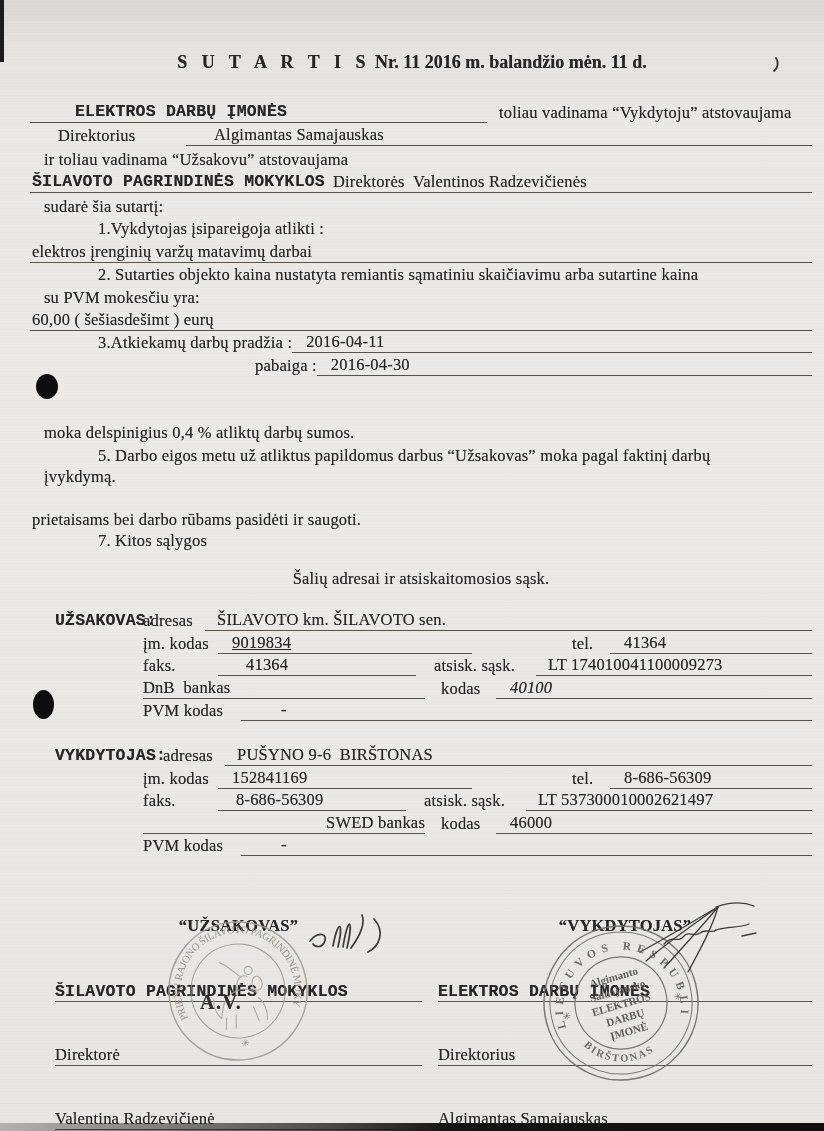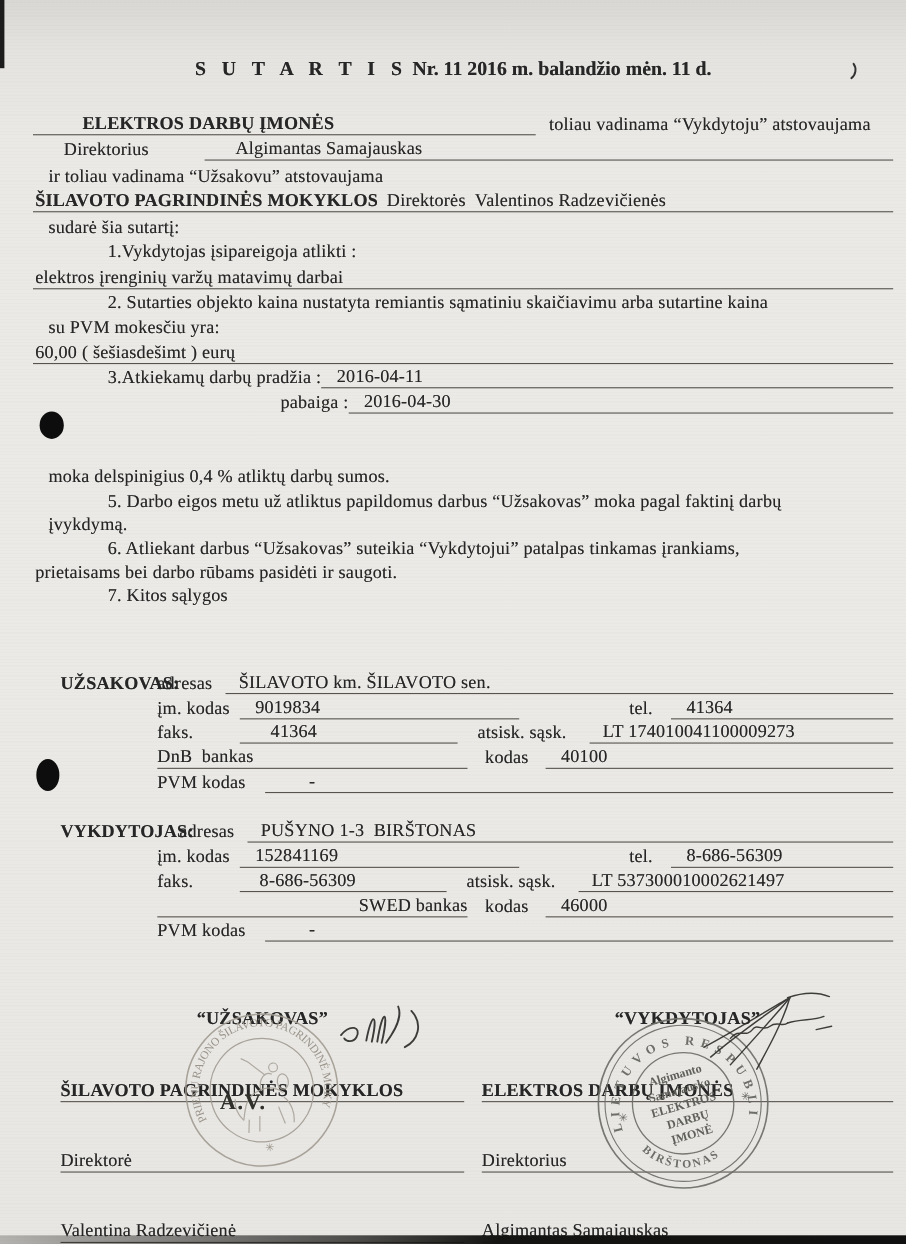--- a/index.html
+++ b/index.html
@@ -9,21 +9,21 @@
     background:
       repeating-linear-gradient(0deg, rgba(0,0,0,0.012) 0 1px, transparent 1px 3px),
       linear-gradient(180deg,#d8d7d4 0px,#e4e3e0 45px,#eae9e6 130px,#ebeae7 520px,#e9e8e5 900px,#e7e6e3 1131px);
     color:#262626;
   }
   .line{position:absolute;left:30px;right:12px;height:23px;display:flex;align-items:flex-end;
         font-size:16.5px;line-height:21px;white-space:pre;letter-spacing:0.2px;
         text-shadow:0 0 0.5px rgba(45,45,45,0.55);}
   .ul{border-bottom:1px solid #57534c;}
   .grow{flex:1 1 auto;}
-  .sb{font-weight:600;}
+  .sb{font-weight:600;font-family:Liberation Mono, monospace;}
   .ctr{justify-content:center;}
   .title{position:absolute;top:52px;left:0;right:0;text-align:center;font-size:18px;font-weight:bold;
          text-shadow:0 0 0.5px rgba(30,30,30,0.6);}
   .title .tw{letter-spacing:5px;}
   .det{left:55px;}
   .det2{left:143px;}
   .spc{display:inline-block;}
   .sigcol{position:absolute;top:876px;font-size:16.5px;letter-spacing:0.2px;
           text-shadow:0 0 0.5px rgba(45,45,45,0.55);white-space:pre;}
   .sigcol .sh{height:22px;text-align:center;font-weight:bold;}
@@ -90,65 +90,65 @@
   </div>
   <div class="line" style="top:420px;">
     <span style="padding-left:14px;">moka delspinigius 0,4 % atliktų darbų sumos.</span>
   </div>
   <div class="line" style="top:443px;">
     <span style="padding-left:68px;">5. Darbo eigos metu už atliktus papildomus darbus “Užsakovas” moka pagal faktinį darbų</span>
   </div>
   <div class="line" style="top:464px;">
     <span style="padding-left:14px;">įvykdymą.</span>
   </div>
-  <div class="line" style="top:486px;">
-    <span style="padding-left:68px;">6. Atliekant darbus “Užsakovas” suteikia “Vykdytojui” patalpas tinkamas įrankiams,</span>
-  </div>
   <div class="line" style="top:507px;">
     <span style="padding-left:2px;">prietaisams bei darbo rūbams pasidėti ir saugoti.</span>
   </div>
   <div class="line" style="top:528px;">
     <span style="padding-left:68px;">7. Kitos sąlygos</span>
   </div>
 
+  <div class="line ctr" style="top:566px;">
+    <span>Šalių adresai ir atsiskaitomosios sąsk.</span>
+  </div>
 
   <div class="line det" style="top:608px;">
     <span class="sb" style="width:88px;">UŽSAKOVAS:</span>
     <span style="width:62px;">adresas</span>
     <span class="ul grow" style="padding-left:12px;">ŠILAVOTO km. ŠILAVOTO sen.</span>
   </div>
   <div class="line det2" style="top:631px;">
     <span style="width:75px;">įm. kodas</span>
-    <span class="ul" style="width:240px;padding-left:14px;">9019834</span>
+    <span class="ul" style="width:240px;padding-left:14px;text-decoration:underline;">9019834</span>
     <span class="spc" style="width:100px;"></span>
     <span style="width:38px;">tel.</span>
     <span class="ul grow" style="padding-left:14px;">41364</span>
   </div>
   <div class="line det2" style="top:653px;">
     <span style="width:75px;">faks.</span>
     <span class="ul" style="width:170px;padding-left:28px;">41364</span>
     <span class="spc" style="width:18px;"></span>
     <span style="width:102px;">atsisk. sąsk.</span>
     <span class="ul grow" style="padding-left:12px;">LT 174010041100009273</span>
   </div>
   <div class="line det2" style="top:676px;">
     <span class="ul" style="width:282px;margin-top:16px;">DnB  bankas</span>
     <span class="spc" style="width:16px;"></span>
     <span style="width:55px;">kodas</span>
-    <span class="ul grow" style="padding-left:14px;">40100</span>
+    <span class="ul grow" style="padding-left:14px;font-style:italic;">40100</span>
   </div>
   <div class="line det2" style="top:698px;">
     <span style="width:98px;">PVM kodas</span>
     <span class="ul grow" style="padding-left:40px;">-</span>
   </div>
 
   <div class="line det" style="top:743px;">
     <span class="sb" style="width:108px;">VYKDYTOJAS:</span>
     <span style="width:62px;">adresas</span>
-    <span class="ul grow" style="padding-left:12px;">PUŠYNO 1-3  BIRŠTONAS</span>
+    <span class="ul grow" style="padding-left:12px;">PUŠYNO 9-6  BIRŠTONAS</span>
   </div>
   <div class="line det2" style="top:766px;">
     <span style="width:75px;">įm. kodas</span>
     <span class="ul" style="width:240px;padding-left:14px;">152841169</span>
     <span class="spc" style="width:100px;"></span>
     <span style="width:38px;">tel.</span>
     <span class="ul grow" style="padding-left:14px;">8-686-56309</span>
   </div>
   <div class="line det2" style="top:788px;">
     <span style="width:75px;">faks.</span>

